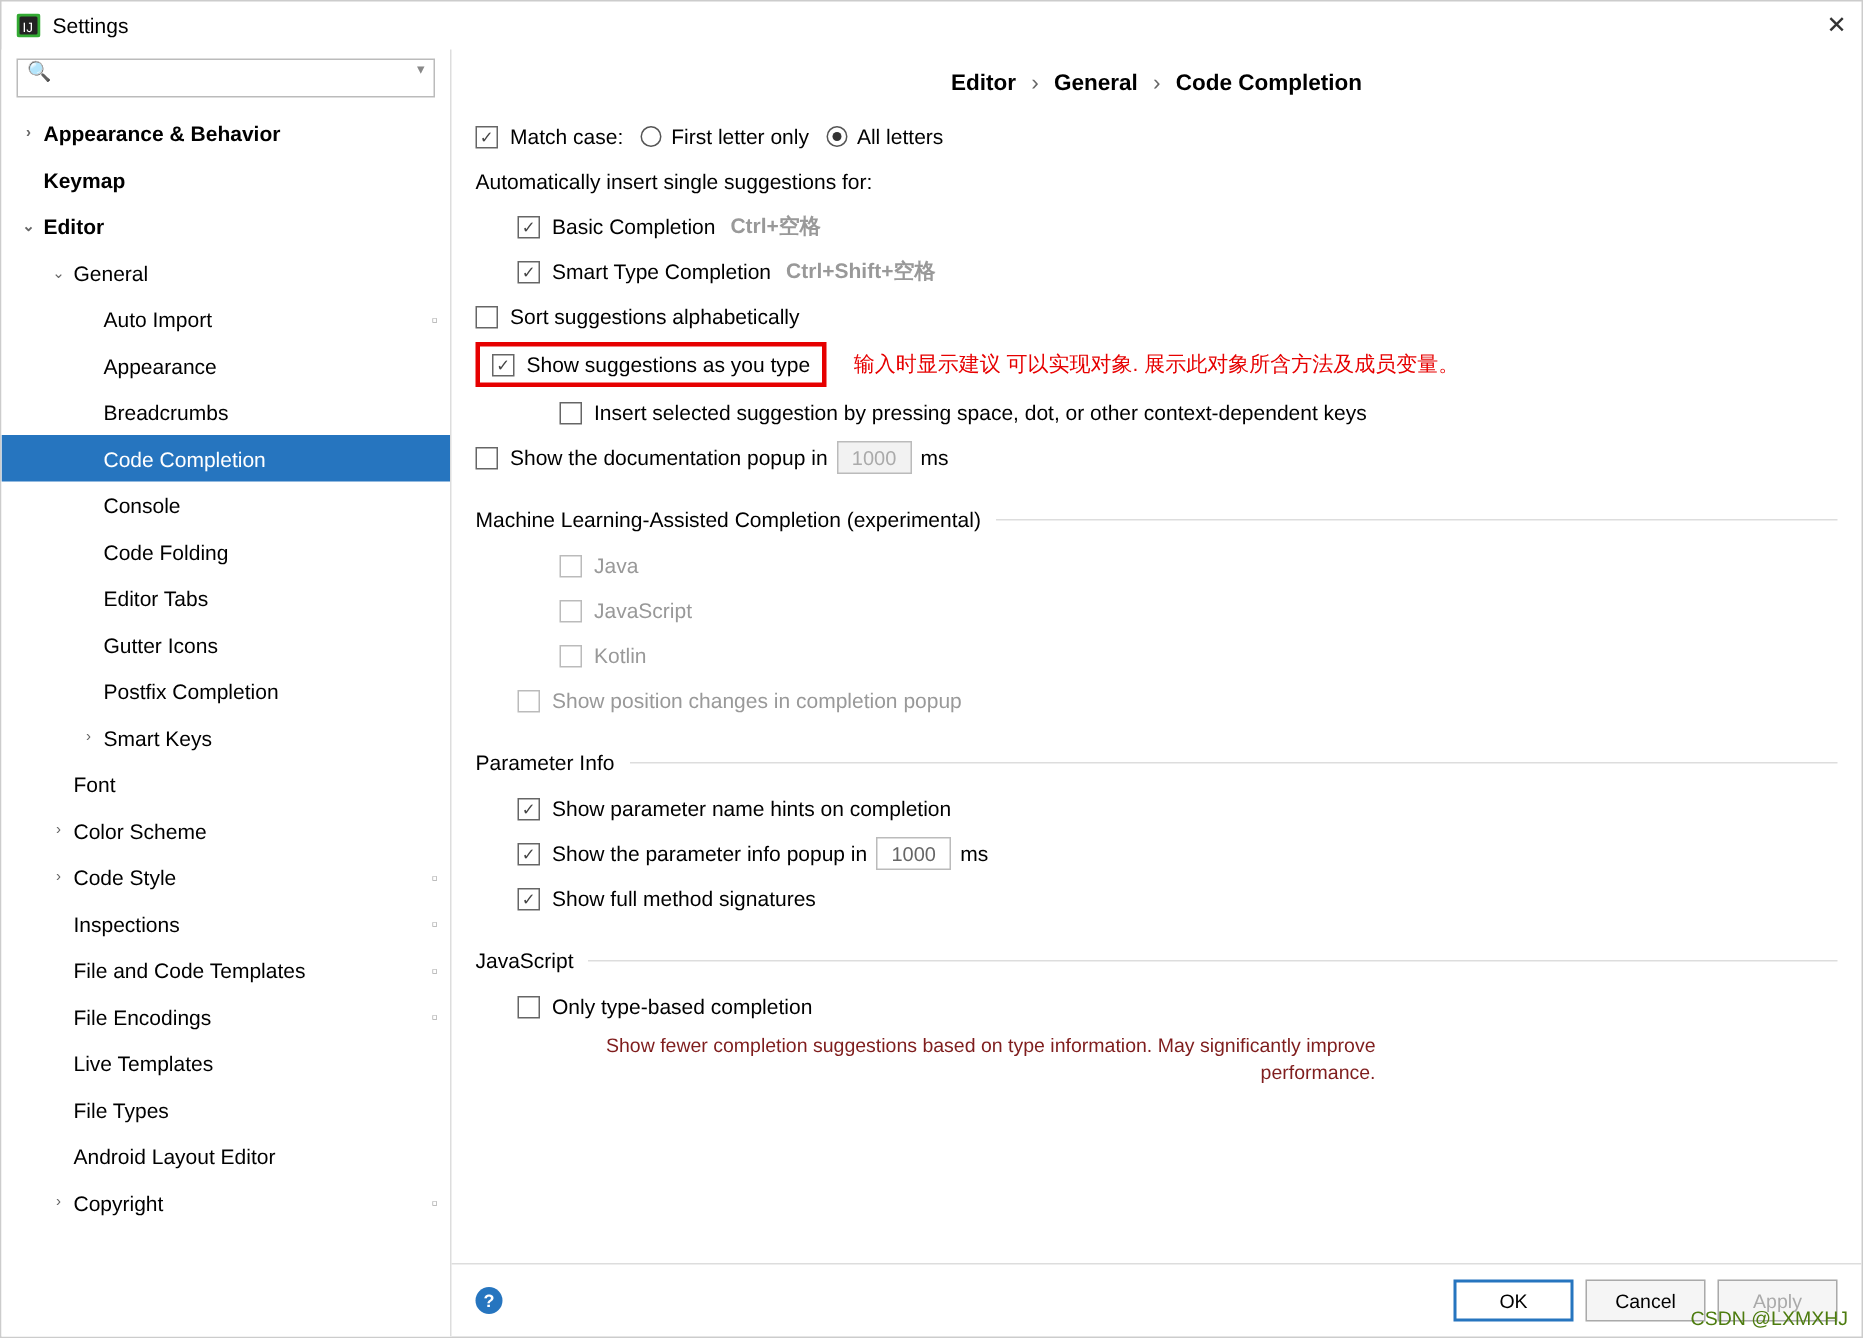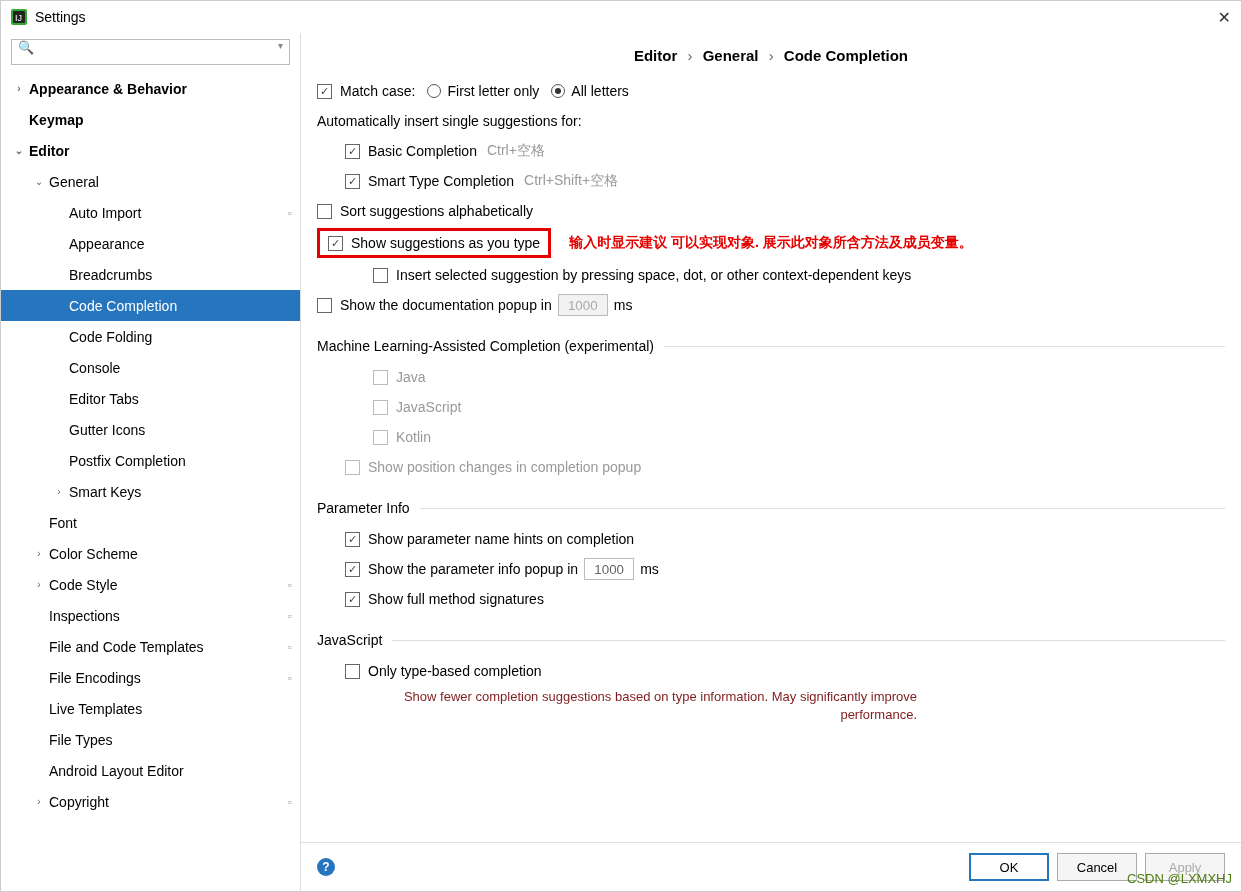--- a/index.html
+++ b/index.html
@@ -29,28 +29,28 @@
 .settings-body { padding: 0 16px; overflow-y: auto; flex: 1; }
 .row { display: flex; align-items: center; margin: 4px 0; min-height: 26px; font-size: 14px; }
 .row.indent1 { padding-left: 28px; }
 .row.indent2 { padding-left: 56px; }
 .checkbox { width: 15px; height: 15px; border: 1px solid #666; margin-right: 8px; display: inline-flex; align-items: center; justify-content: center; font-size: 11px; color: #444; background: #fff; flex-shrink: 0; }
 .checkbox.checked::after { content: "✓"; }
 .checkbox.disabled { border-color: #bbb; color: #bbb; }
 .radio { width: 14px; height: 14px; border: 1px solid #555; border-radius: 50%; margin: 0 6px 0 12px; display:inline-flex; align-items:center; justify-content:center; flex-shrink:0; }
 .radio.selected::after { content: ""; width: 6px; height: 6px; background: #333; border-radius: 50%; }
 .dim { color: #999; }
-.shortcut { color: #999; margin-left: 10px; }
+.shortcut { color: #999; margin-left: 10px; font-weight: bold; }
 .num-input { width: 50px; height: 22px; border: 1px solid #bbb; text-align: center; margin: 0 6px; color: #666; background: #fff; }
 .num-input.disabled { background: #f2f2f2; color: #aaa; }
 .section-title { display: flex; align-items: center; margin: 20px 0 10px 0; font-size: 14px; text-align: right; }
 .section-title .line { flex: 1; height: 1px; background: #ddd; margin-left: 10px; }
 .hint { color: #7f1d1d; padding-left: 52px; max-width: 600px; line-height: 1.4; text-align: right; }
 .highlight-box { border: 3px solid #e60000; padding: 4px 8px; display: inline-flex; align-items: center; }
-.annotation { color: #e60000; margin-left: 18px; font-size: 14px; font-weight: bold; }
+.annotation { color: #e60000; margin-left: 18px; font-size: 14px; }
 .footer { display: flex; align-items: center; padding: 10px 16px; border-top: 1px solid #ddd; gap: 8px; }
 .help { width: 18px; height: 18px; border-radius: 50%; background: #2675bf; color: #fff; display: flex; align-items: center; justify-content: center; font-size: 12px; font-weight: bold; }
 .footer-spacer { flex: 1; }
 .btn { min-width: 80px; height: 28px; border: 1px solid #aaa; background: #f5f5f5; cursor: pointer; font-size: 13px; }
 .btn.primary { border: 2px solid #2675bf; background: #fff; }
 .btn.disabled { color: #aaa; }
 .watermark { position: absolute; bottom: 6px; right: 10px; color: #4d7c0f; font-size: 13px; pointer-events: none; }
 </style>
 </head>
 <body>
@@ -114,26 +114,26 @@
             <span>Breadcrumbs</span>
           </div>
           <div class="tree-item selected">
             <span class="spacer" style="width: 40px;"></span>
             <span class="arrow"></span>
             <span>Code Completion</span>
           </div>
           <div class="tree-item">
             <span class="spacer" style="width: 40px;"></span>
             <span class="arrow"></span>
+            <span>Console</span>
+          </div>
+          <div class="tree-item">
+            <span class="spacer" style="width: 40px;"></span>
+            <span class="arrow"></span>
             <span>Code Folding</span>
-          </div>
-          <div class="tree-item">
-            <span class="spacer" style="width: 40px;"></span>
-            <span class="arrow"></span>
-            <span>Console</span>
           </div>
           <div class="tree-item">
             <span class="spacer" style="width: 40px;"></span>
             <span class="arrow"></span>
             <span>Editor Tabs</span>
           </div>
           <div class="tree-item">
             <span class="spacer" style="width: 40px;"></span>
             <span class="arrow"></span>
             <span>Gutter Icons</span>

